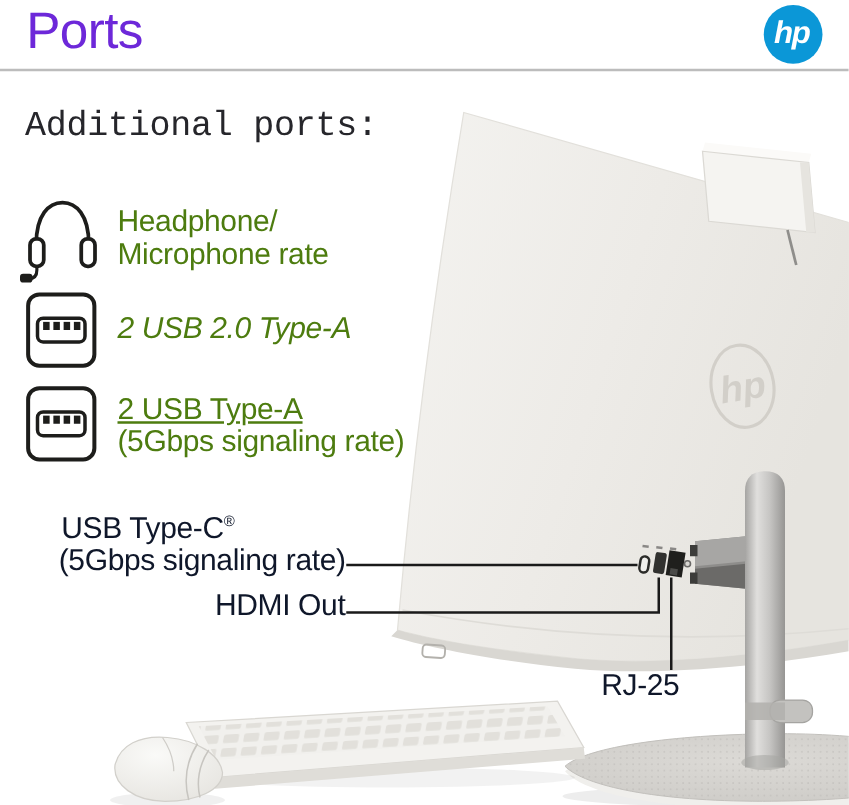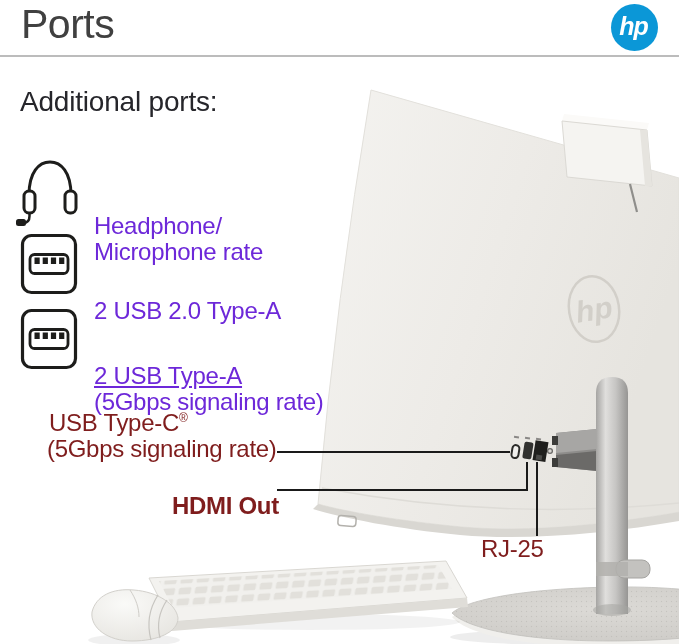--- a/index.html
+++ b/index.html
@@ -1,29 +1,29 @@
 <!DOCTYPE html>
 <html><head>
 <meta charset="utf-8">
 <style>
   html,body{margin:0;padding:0;background:#ffffff;}
   body{width:679px;height:644px;position:relative;overflow:hidden;
        font-family:"Liberation Sans", sans-serif;color:#1d1d1b;}
   .abs{position:absolute;}
   
-  .page-title{left:21px;top:1px;font-size:41px;font-weight:500;letter-spacing:-0.5px;color:#404040;}
+  .page-title{left:21px;top:1px;font-size:41px;font-weight:500;letter-spacing:-0.5px;color:#6d28d9;}
   .hp-logo{left:611px;top:4px;width:47px;height:47px;border-radius:50%;
            display:flex;align-items:center;justify-content:center;}
   .hp-logo span{color:#ffffff;font-style:italic;font-weight:700;font-size:25px;
                 letter-spacing:-1px;transform:translate(-1px,-1px);}
   .divider{left:0;top:55px;width:679px;height:2px;}
   
-  .section-heading{left:20px;top:86px;font-size:28px;letter-spacing:-0.2px;color:#26262b;}
-  .port-label{font-size:24px;letter-spacing:-0.3px;white-space:nowrap;color:#6d28d9;margin-top:48px;}
-  .callout-label{font-size:24px;letter-spacing:-0.3px;white-space:nowrap;color:#7f1d1d;}
+  .section-heading{left:20px;top:86px;font-size:28px;letter-spacing:-0.2px;color:#26262b;font-family:Liberation Mono, monospace;}
+  .port-label{font-size:24px;letter-spacing:-0.3px;white-space:nowrap;color:#4d7c0f;}
+  .callout-label{font-size:24px;letter-spacing:-0.3px;white-space:nowrap;color:#0f172a;}
   sup{font-size:12px;}
   
   .scene{left:0;top:0;width:679px;height:644px;}
 </style>
 </head>
 <body>
 
 <svg class="abs scene" viewBox="0 0 679 644" aria-hidden="true">
   <defs>
     <linearGradient id="panelGrad" x1="0" y1="0" x2="1" y2="0.4">
@@ -146,31 +146,31 @@
 <div class="abs port-label" style="left:94px;top:190px;">Microphone rate</div>
 
 <svg class="abs" style="left:20px;top:233px;" width="58" height="62" viewBox="0 0 58 62" aria-hidden="true">
   <rect x="2.5" y="2.5" width="53" height="57" rx="9" fill="none" stroke="#1d1d1b" stroke-width="3.2"></rect>
   <rect x="10" y="21.5" width="38" height="19" rx="4.5" fill="none" stroke="#1d1d1b" stroke-width="2.8"></rect>
   <rect x="14.5" y="24.5" width="5.2" height="6.5" fill="#1d1d1b"></rect>
   <rect x="22.7" y="24.5" width="5.2" height="6.5" fill="#1d1d1b"></rect>
   <rect x="30.9" y="24.5" width="5.2" height="6.5" fill="#1d1d1b"></rect>
   <rect x="39.1" y="24.5" width="5.2" height="6.5" fill="#1d1d1b"></rect>
 </svg>
-<div class="abs port-label" style="left:94px;top:249px;">2 USB 2.0 Type-A</div>
+<div class="abs port-label" style="left:94px;top:249px;font-style:italic;">2 USB 2.0 Type-A</div>
 
 <svg class="abs" style="left:20px;top:308px;" width="58" height="62" viewBox="0 0 58 62" aria-hidden="true">
   <rect x="2.5" y="2.5" width="53" height="57" rx="9" fill="none" stroke="#1d1d1b" stroke-width="3.2"></rect>
   <rect x="10" y="21.5" width="38" height="19" rx="4.5" fill="none" stroke="#1d1d1b" stroke-width="2.8"></rect>
   <rect x="14.5" y="24.5" width="5.2" height="6.5" fill="#1d1d1b"></rect>
   <rect x="22.7" y="24.5" width="5.2" height="6.5" fill="#1d1d1b"></rect>
   <rect x="30.9" y="24.5" width="5.2" height="6.5" fill="#1d1d1b"></rect>
   <rect x="39.1" y="24.5" width="5.2" height="6.5" fill="#1d1d1b"></rect>
 </svg>
 <div class="abs port-label" style="left:94px;top:314px;text-decoration:underline;">2 USB Type-A</div>
 <div class="abs port-label" style="left:94px;top:340px;">(5Gbps signaling rate)</div>
 
 <div class="abs callout-label" style="left:49px;top:409px;">
   <span>USB Type-C</span><sup>®</sup>
 </div>
 <div class="abs callout-label" style="left:47px;top:435px;">(5Gbps signaling rate)</div>
-<div class="abs callout-label" style="left:172px;top:492px;font-weight:bold;">HDMI Out</div>
+<div class="abs callout-label" style="left:172px;top:471px;">HDMI Out</div>
 <div class="abs callout-label" style="left:481px;top:535px;">RJ-25</div>
 
 </body></html>

